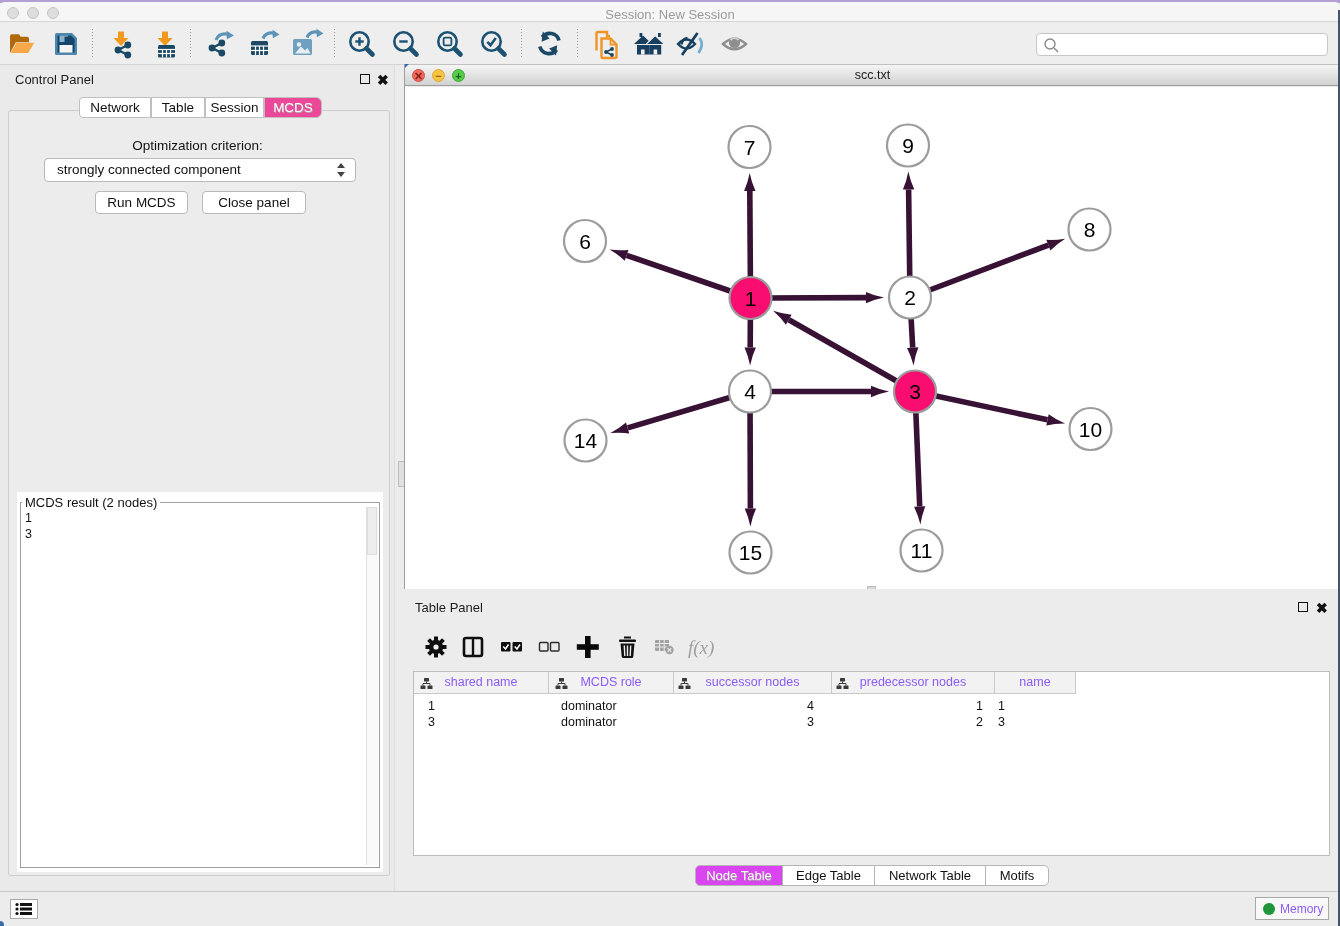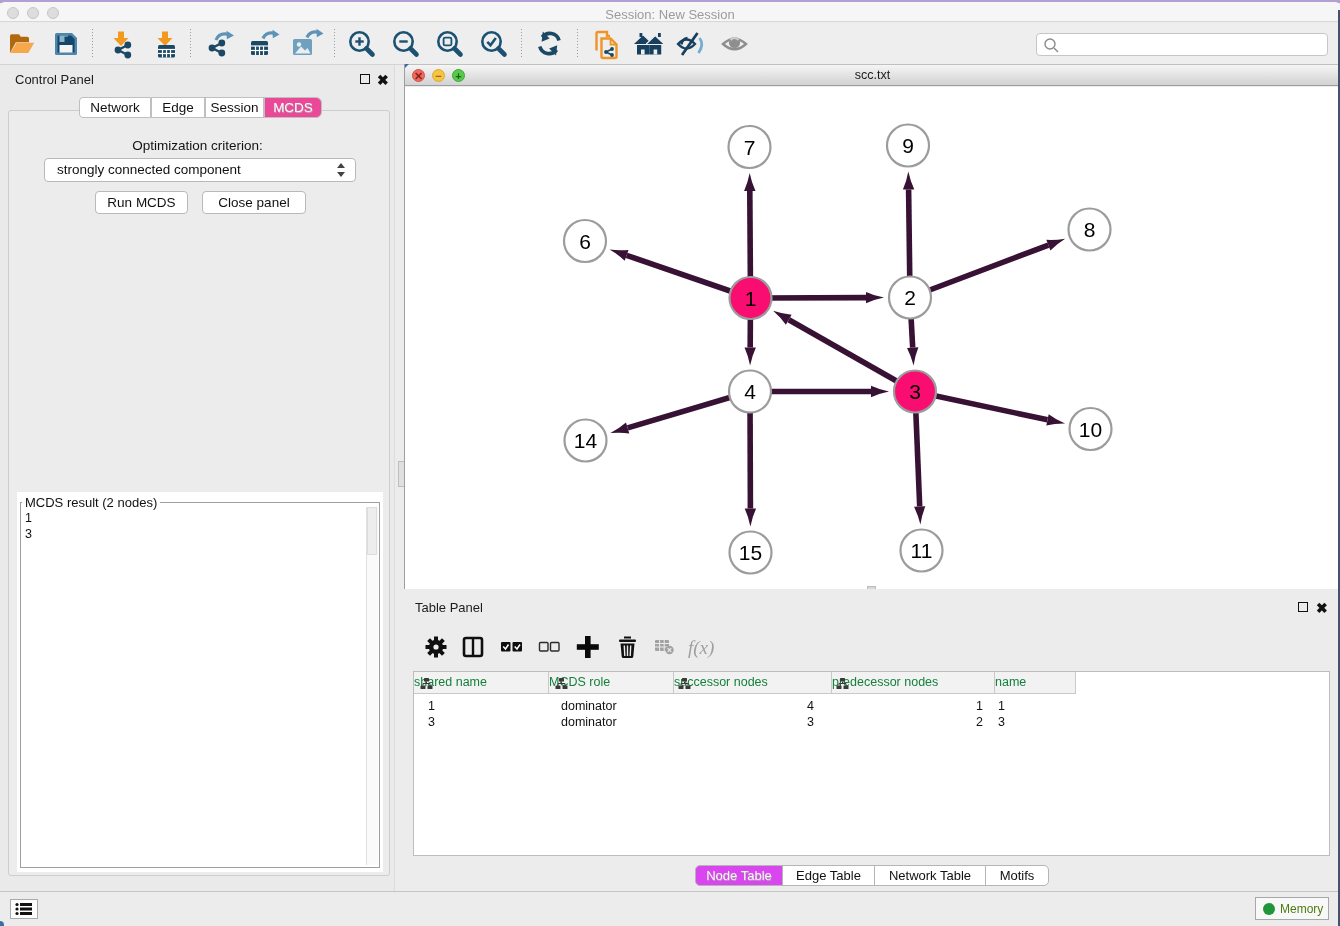--- a/index.html
+++ b/index.html
@@ -47,28 +47,28 @@
 .mbtn { position:absolute; top:5px; width:13px; height:13px; border-radius:50%; font-size:11px; font-weight:bold; text-align:center; line-height:12px; }
 #netcorner { left:0; top:0; width:0; height:0; border-top:4px solid #3c6cb4; border-right:4px solid transparent; }
 #netcanvas { left:0; top:23px; width:935px; height:502px; background:#fff; }
 #netgrip { left:462px; top:522px; width:9px; height:6px; background:#d8d8d8; border:1px solid #bdbdbd; }
 
 
 #tpanel { left:405px; top:589px; width:935px; height:302px; background:#ececec; }
 #tptitle { left:10px; top:11px; font-size:13px; color:#1c1c1c; }
 #tablebox { left:8px; top:82px; width:917px; height:185px; background:#fff; border:1px solid #bdbdbd; }
 #thead { left:0px; top:0px; width:662px; height:22px; background:#f2f2f2; border-bottom:1px solid #c9c9c9; border-right:1px solid #c9c9c9; }
-.thcell { position:absolute; top:0; height:22px; border-right:1px solid #c9c9c9; font-size:12.5px; color:#15803d; text-align:left; line-height:21px; }
+.thcell { position:absolute; top:0; height:22px; border-right:1px solid #c9c9c9; font-size:12.5px; color:#8b5cf6; text-align:center; line-height:21px; }
 .trow { position:absolute; font-size:12.5px; color:#111; }
 .btab { position:absolute; top:276px; height:21px; border:1px solid #b5b5b5; border-radius:0; background:#fff; font-size:13px; color:#111; text-align:center; line-height:19px; }
 
 
 #statusbar { left:0; top:891px; width:1340px; height:35px; background:#ececec; border-top:1px solid #c5c5c5; }
 #listbtn { left:10px; top:899px; width:28px; height:20px; background:#fdfdfd; border:1px solid #ababab; }
-#membtn { left:1255px; top:897px; width:74px; height:23px; background:#f8f8f8; border:1px solid #a8a8a8; font-size:12px; color:#4d7c0f; }
+#membtn { left:1255px; top:897px; width:74px; height:23px; background:#f8f8f8; border:1px solid #a8a8a8; font-size:12px; color:#8b5cf6; }
 </style>
 </head>
 <body>
 <div class="abs" id="toolbar"></div>
 <div class="abs" id="purpletop"></div>
 <div class="abs" id="macbar"></div>
 <div class="abs" id="mactitle">Session: New Session</div>
 <div class="tl" style="left:7px;"></div>
 <div class="tl" style="left:27px;"></div>
 <div class="tl" style="left:47px;"></div>
@@ -215,21 +215,21 @@
       <line x1="13" y1="13" x2="17" y2="17" stroke="#8a8a8a" stroke-width="1.4"></line>
     </svg>
   </div>
 
 <div class="abs" id="cpanel"></div>
 <div class="abs" id="cptitle">Control Panel</div>
 <div class="wicon-sq" style="left:360px; top:74px;"></div>
 <div class="wicon-x" style="left:377px; top:75px;">✖</div>
 <div class="abs" id="tabpanel"></div>
 <div class="cptab" style="left:79px; width:72px; border-radius:4px 0 0 4px;">Network</div>
-<div class="cptab" style="left:151px; width:54px;">Edge</div>
+<div class="cptab" style="left:151px; width:54px;">Table</div>
 <div class="cptab" style="left:205px; width:59px;">Session</div>
 <div class="cptab" style="left:264px; width:58px; background:#ec4899; color:#fbfbfb; text-shadow:0.5px 1px 0 #ababab; border-radius:0 6px 6px 0;">MCDS</div>
 <div class="abs" id="optlabel">Optimization criterion:</div>
 <div class="abs" id="optsel">strongly connected component<svg width="12" height="18" style="position:absolute;right:8px;top:2px;">
       <path d="M6 2 L10 7 L2 7 Z" fill="#444"></path>
       <path d="M6 16 L10 11 L2 11 Z" fill="#444"></path>
     </svg></div>
 <div class="pbtn" style="left:95px; width:93px;">Run MCDS</div>
 <div class="pbtn" style="left:202px; width:104px;">Close panel</div>
 <div class="abs" id="fieldset"></div>

